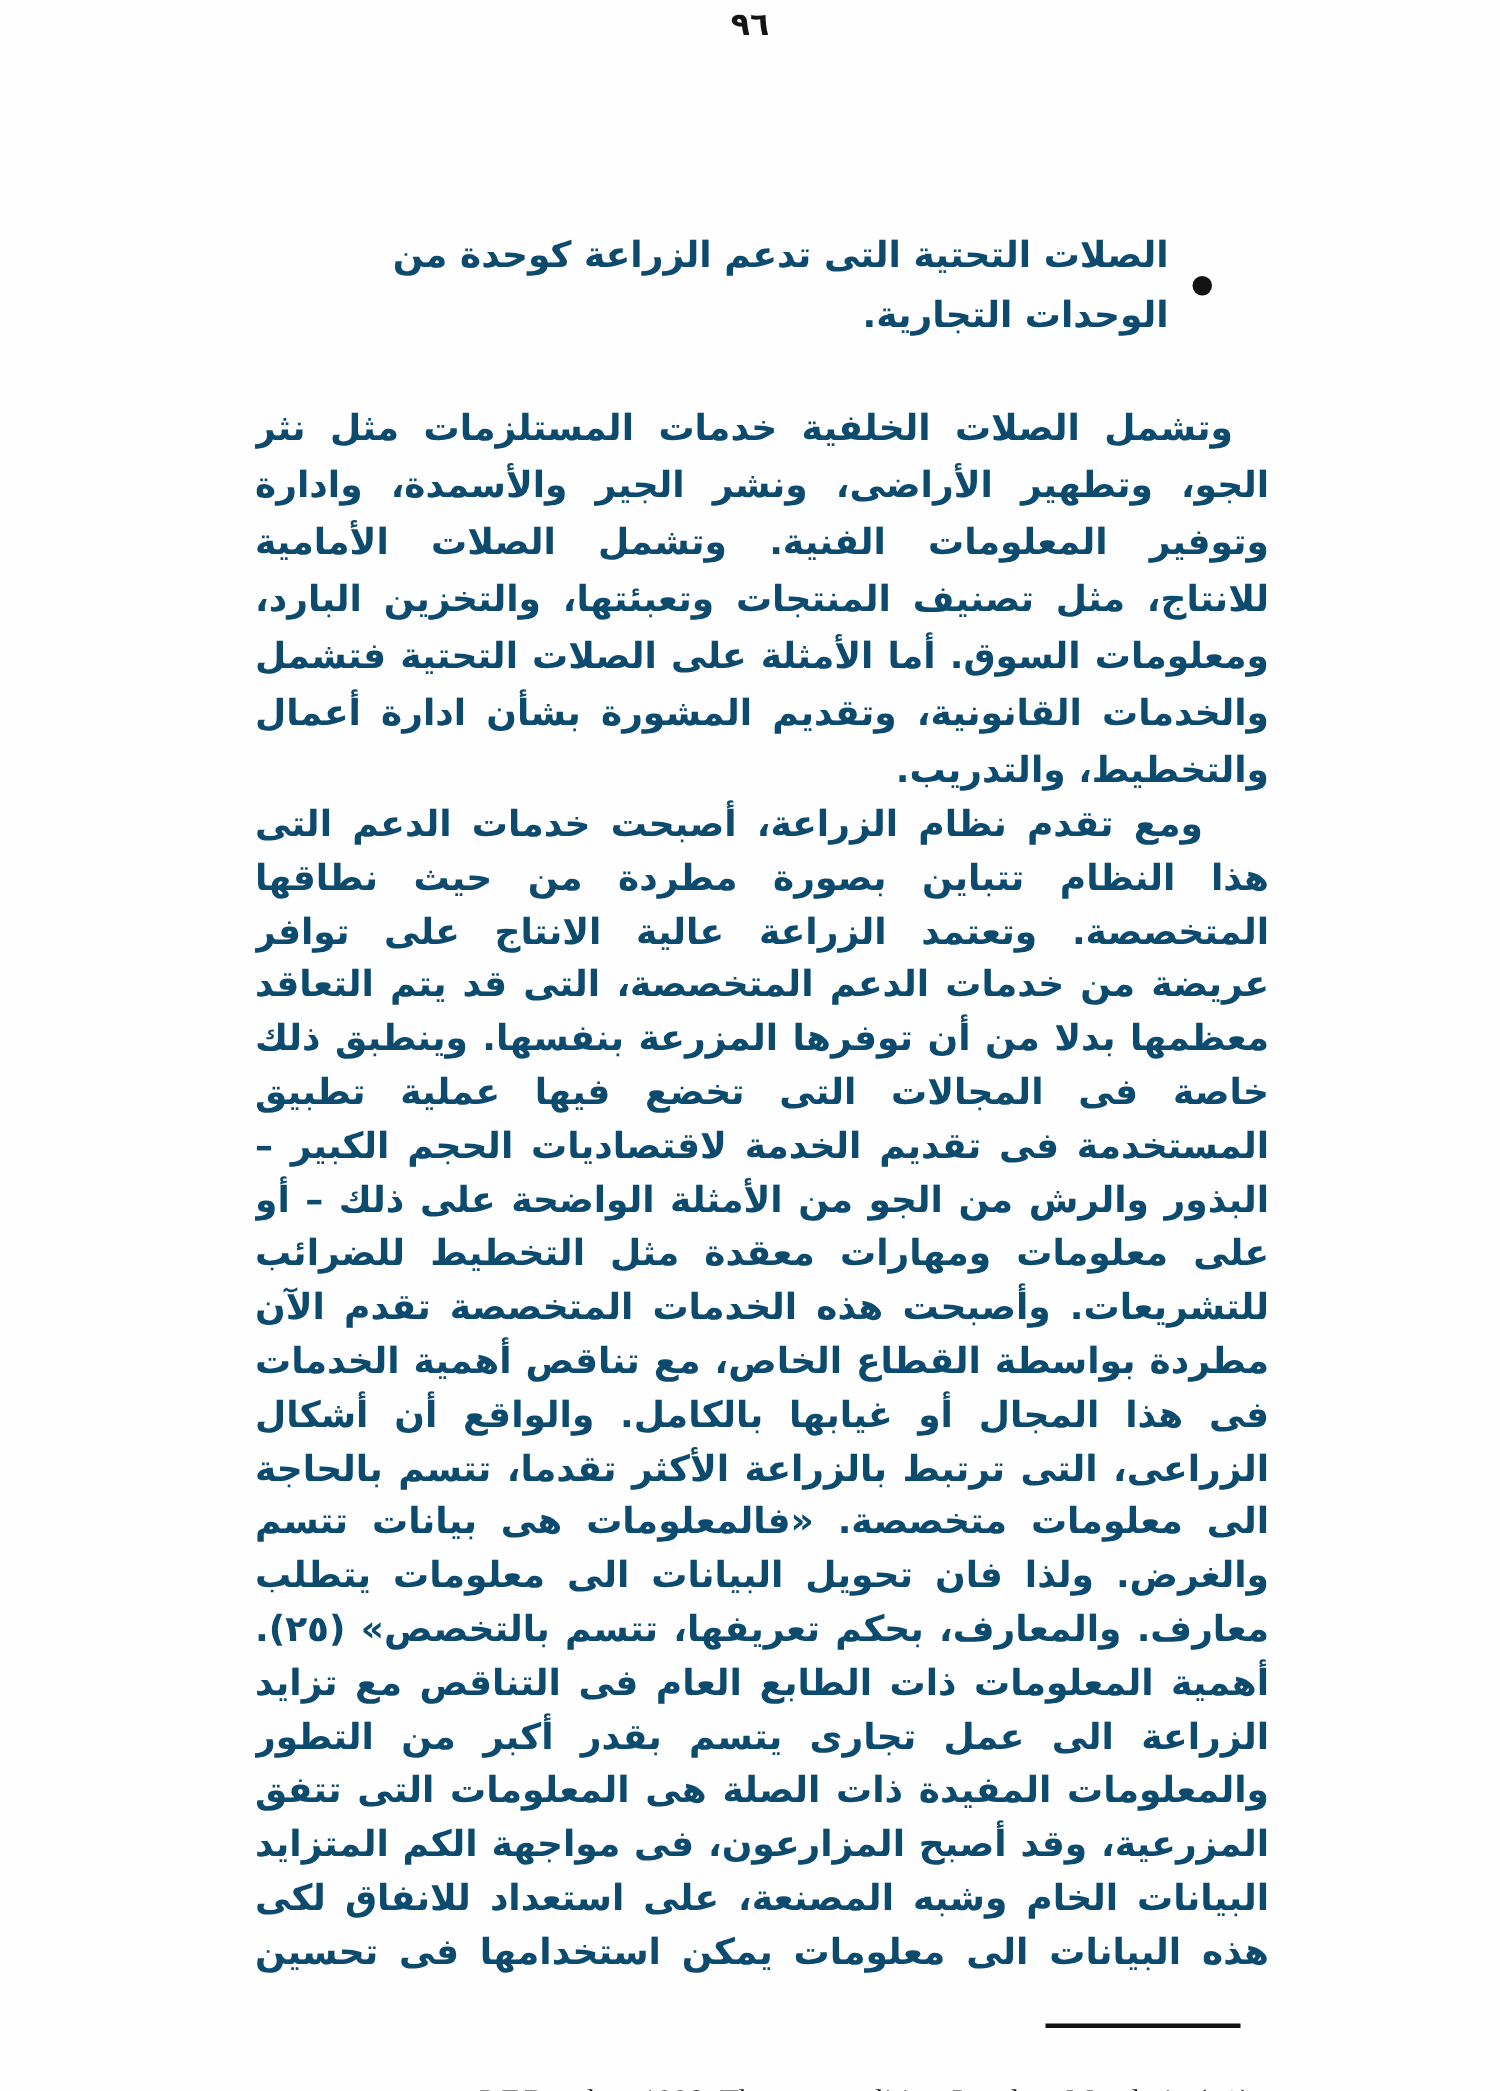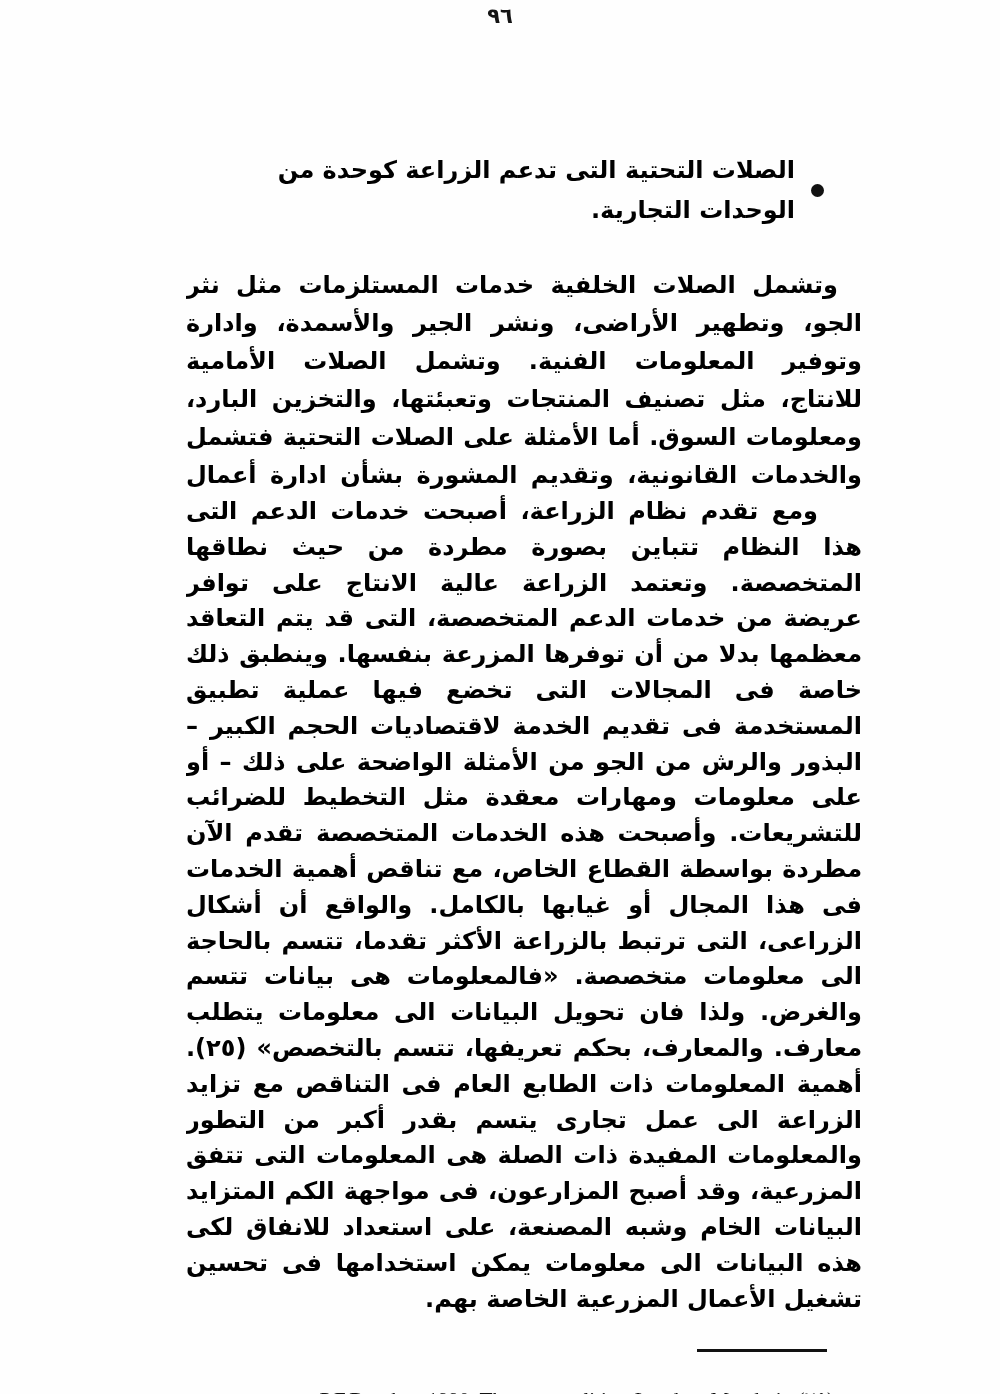--- a/index.html
+++ b/index.html
@@ -19,25 +19,25 @@
   .page-number {
     position:absolute;
     top:4px; left:0; right:0;
     text-align:center;
     font-size:21px;
     font-weight:bold;
     color:#141414;
   }
   .content {
     position:absolute;
-    top:150px; left:186px;
+    top:150px; left:170px;
     width:676px;
     direction:rtl;
     font-weight:bold;
-    color:#000000;
+    color:#0c4a6e;
   }
   .bullet-row {
     display:flex;
     align-items:center;
     gap:16px;
     padding-right:38px;
     font-size:24px;
     line-height:40px;
     margin-bottom:36px;
   }
@@ -91,20 +91,21 @@
       <span>الصلات التحتية التى تدعم الزراعة كوحدة من الوحدات التجارية.</span>
     </div>
 
     <div class="para p1">
         <div class="line">وتشمل الصلات الخلفية خدمات المستلزمات مثل نثر بذور المراعى من</div>
         <div class="line">الجو، وتطهير الأراضى، ونشر الجير والأسمدة، وادارة أعمال الرش</div>
         <div class="line">وتوفير المعلومات الفنية. وتشمل الصلات الأمامية الخدمات التى تقدم</div>
         <div class="line">للانتاج، مثل تصنيف المنتجات وتعبئتها، والتخزين البارد، والنقل،</div>
         <div class="line">ومعلومات السوق. أما الأمثلة على الصلات التحتية فتشمل المحاسبة،</div>
         <div class="line">والخدمات القانونية، وتقديم المشورة بشأن ادارة أعمال المزرعة،</div>
+        <div class="line">والتخطيط، والتدريب.</div>
       </div>
 
     <div class="para p2">
         <div class="line">ومع تقدم نظام الزراعة، أصبحت خدمات الدعم التى يحتاجها</div>
         <div class="line">هذا النظام تتباين بصورة مطردة من حيث نطاقها وطبيعتها</div>
         <div class="line">المتخصصة. وتعتمد الزراعة عالية الانتاج على توافر مجموعة</div>
         <div class="line">عريضة من خدمات الدعم المتخصصة، التى قد يتم التعاقد بشأن</div>
         <div class="line">معظمها بدلا من أن توفرها المزرعة بنفسها. وينطبق ذلك بصورة</div>
         <div class="line">خاصة فى المجالات التى تخضع فيها عملية تطبيق التكنولوجيا</div>
         <div class="line">المستخدمة فى تقديم الخدمة لاقتصاديات الحجم الكبير – يعتبر نثر</div>
@@ -116,21 +117,20 @@
         <div class="line">الزراعى، التى ترتبط بالزراعة الأكثر تقدما، تتسم بالحاجة المتزايدة</div>
         <div class="line">الى معلومات متخصصة. «فالمعلومات هى بيانات تتسم بالفائدة</div>
         <div class="line">والغرض. ولذا فان تحويل البيانات الى معلومات يتطلب وجود</div>
         <div class="line">معارف. والمعارف، بحكم تعريفها، تتسم بالتخصص» (٢٥). وقد أخذت</div>
         <div class="line">أهمية المعلومات ذات الطابع العام فى التناقص مع تزايد تحول</div>
         <div class="line">الزراعة الى عمل تجارى يتسم بقدر أكبر من التطور الرفيع.</div>
         <div class="line">والمعلومات المفيدة ذات الصلة هى المعلومات التى تتفق والخصائص</div>
         <div class="line">المزرعية، وقد أصبح المزارعون، فى مواجهة الكم المتزايد من</div>
         <div class="line">البيانات الخام وشبه المصنعة، على استعداد للانفاق لكى يتم تحويل</div>
         <div class="line">هذه البيانات الى معلومات يمكن استخدامها فى تحسين عملية</div>
-        <div class="line">تشغيل الأعمال المزرعية الخاصة بهم.</div>
       </div>
 
   </div>
 
   <div class="footnote-rule"></div>
 
   <div class="footnote-text">.P.F.Drucker. 1990. The new realities. London, Mandarin (٢٥)</div>
 
 </div>
 

